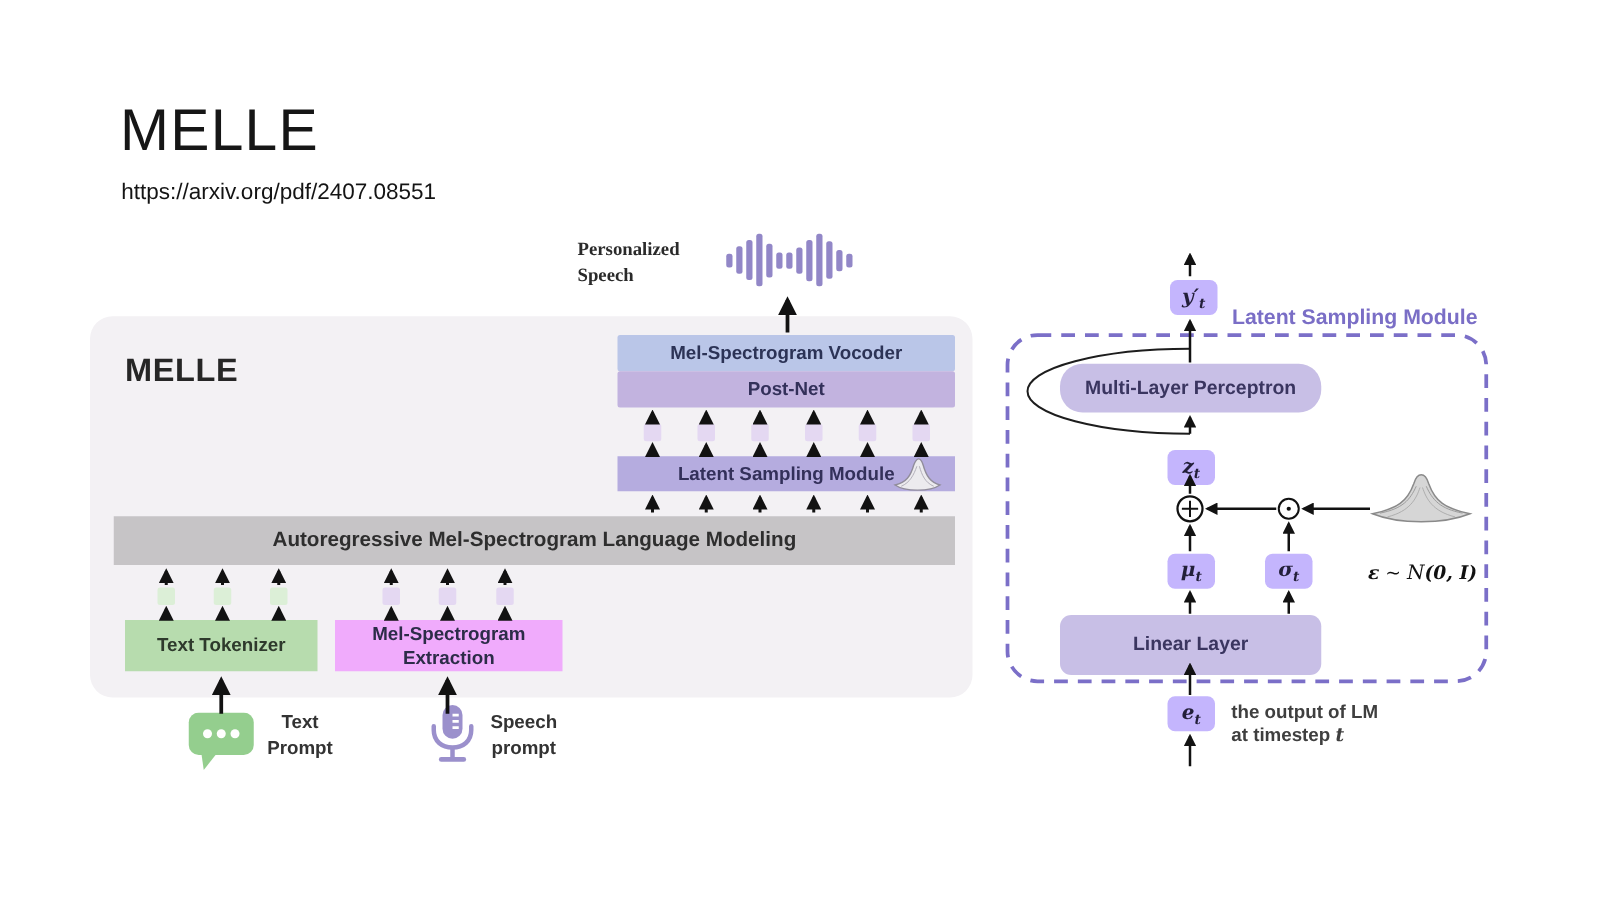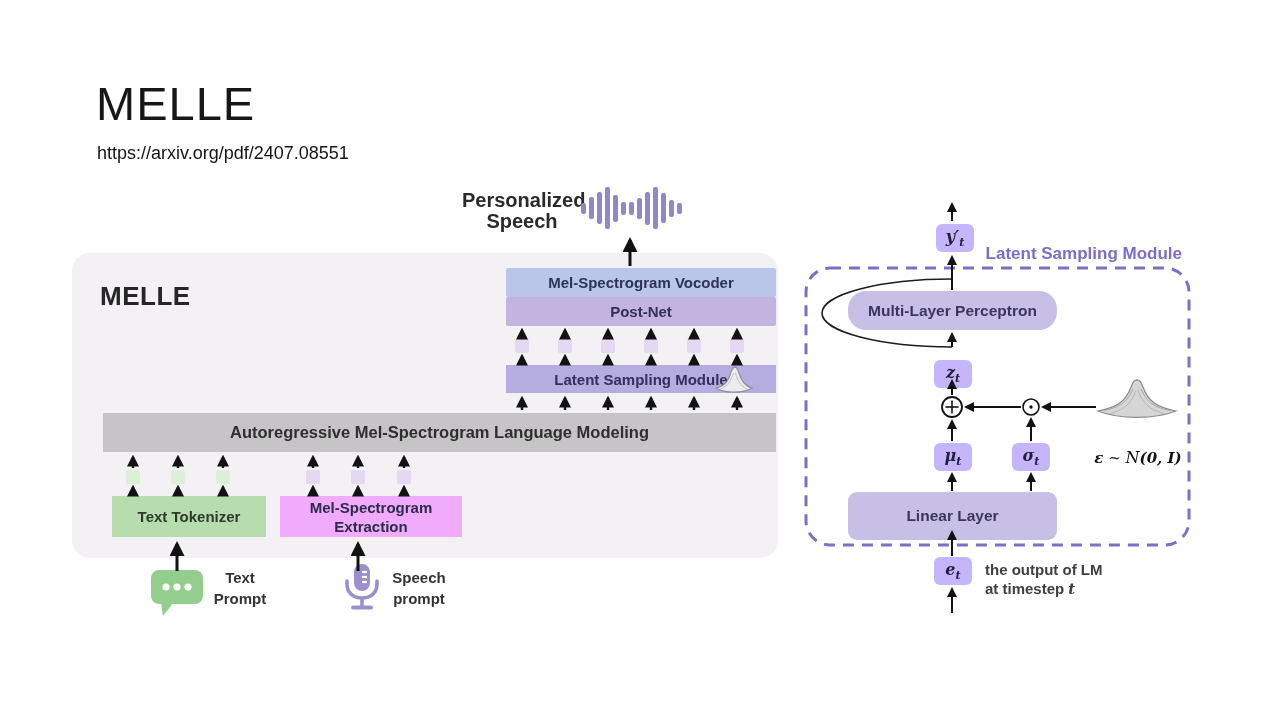--- a/index.html
+++ b/index.html
@@ -9,33 +9,33 @@
 
   
   #main-title{left:96px;top:76px;font-size:47px;font-weight:400;color:#161616;letter-spacing:1px;}
   #paper-url{left:97px;top:143px;font-size:18px;color:#141414;}
 
   
   #panel{left:72px;top:253px;width:706px;height:305px;background:#f3f1f4;border-radius:18px;}
   #panel-label{left:100px;top:281px;font-size:26px;font-weight:600;color:#262626;letter-spacing:.5px;}
 
   .dbox{display:flex;align-items:center;justify-content:center;text-align:center;
-        font-weight:700;color:#33305a;margin-left:12px;}
+        font-weight:700;color:#33305a;}
   #vocoder-box{left:494px;top:268px;width:270px;height:29px;background:#bac6e8;font-size:15px;color:#2c3356;border-radius:2px;}
   #postnet-box{left:494px;top:297px;width:270px;height:29px;background:#c2b3df;font-size:15px;border-radius:2px;}
   #lsm-box{left:494px;top:365px;width:270px;height:28px;background:#b5acdf;font-size:15px;}
   #ar-box{left:91px;top:413px;width:673px;height:39px;background:#c6c4c6;font-size:16.5px;color:#2e2e2e;}
   #tokenizer-box{left:100px;top:496px;width:154px;height:41px;background:#b7dcae;font-size:15px;color:#2e3a2c;font-weight:600;}
   #extraction-box{left:268px;top:496px;width:182px;height:41px;background:#f0abfc;font-size:15px;line-height:19px;color:#2c2c48;font-weight:600;}
 
   .sq{position:absolute;width:14px;height:14px;border-radius:2px;}
   .sq-purple{background:#e4d8f2;}
   .sq-green{background:#dcefd7;}
 
-  #output-label{left:462px;top:190px;width:120px;text-align:center;font-size:20px;font-weight:600;color:#2a2a2a;line-height:21px;}
+  #output-label{left:462px;top:190px;width:120px;font-size:15px;font-weight:600;color:#2a2a2a;line-height:21px;font-family:Liberation Serif, serif;}
   #waveform{left:581px;top:186px;width:106px;height:44px;display:flex;align-items:center;gap:3px;}
   .wbar{width:5px;background:#9287c7;border-radius:2px;flex:0 0 auto;}
 
   #text-prompt-label{left:210px;top:567px;width:60px;text-align:center;font-size:15px;font-weight:600;color:#333;line-height:21px;}
   #speech-prompt-label{left:388px;top:567px;width:62px;text-align:center;font-size:15px;font-weight:600;color:#333;line-height:21px;}
 
   
   #lsm-title{left:960px;top:244px;width:222px;text-align:right;font-size:17px;font-weight:700;color:#7a6ec6;}
   .rbox{display:flex;align-items:center;justify-content:center;background:#c8bfe6;border-radius:9px;
         font-size:15.5px;font-weight:700;color:#3a3560;}

